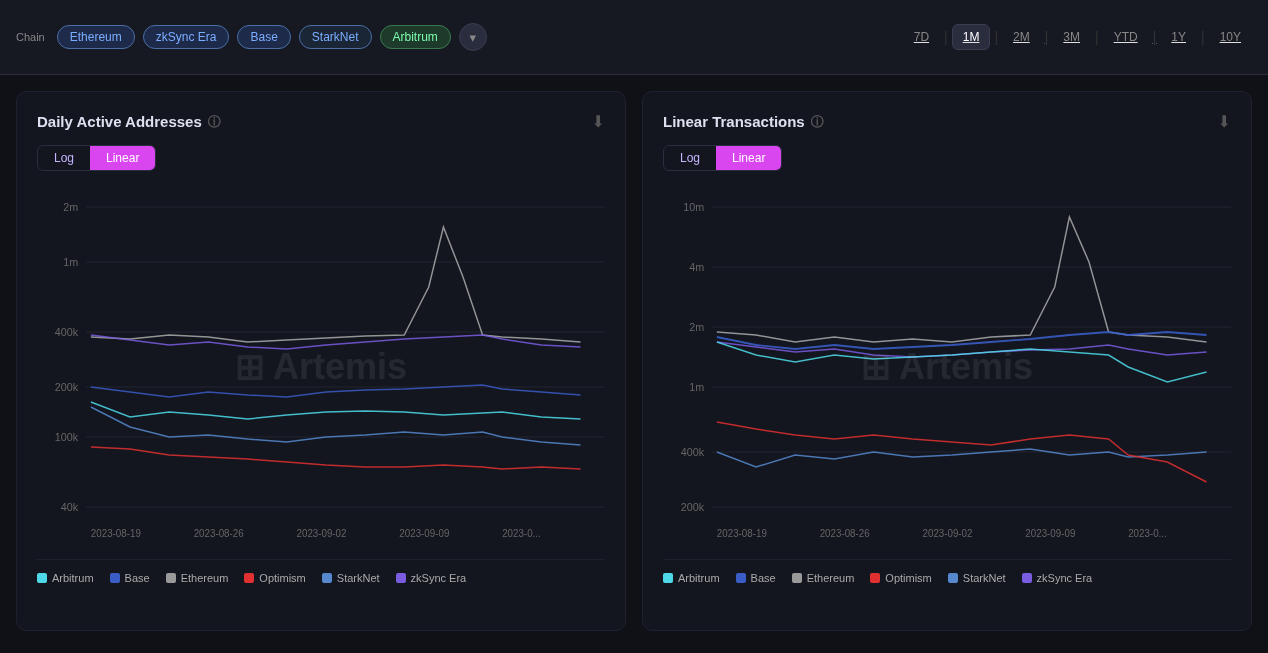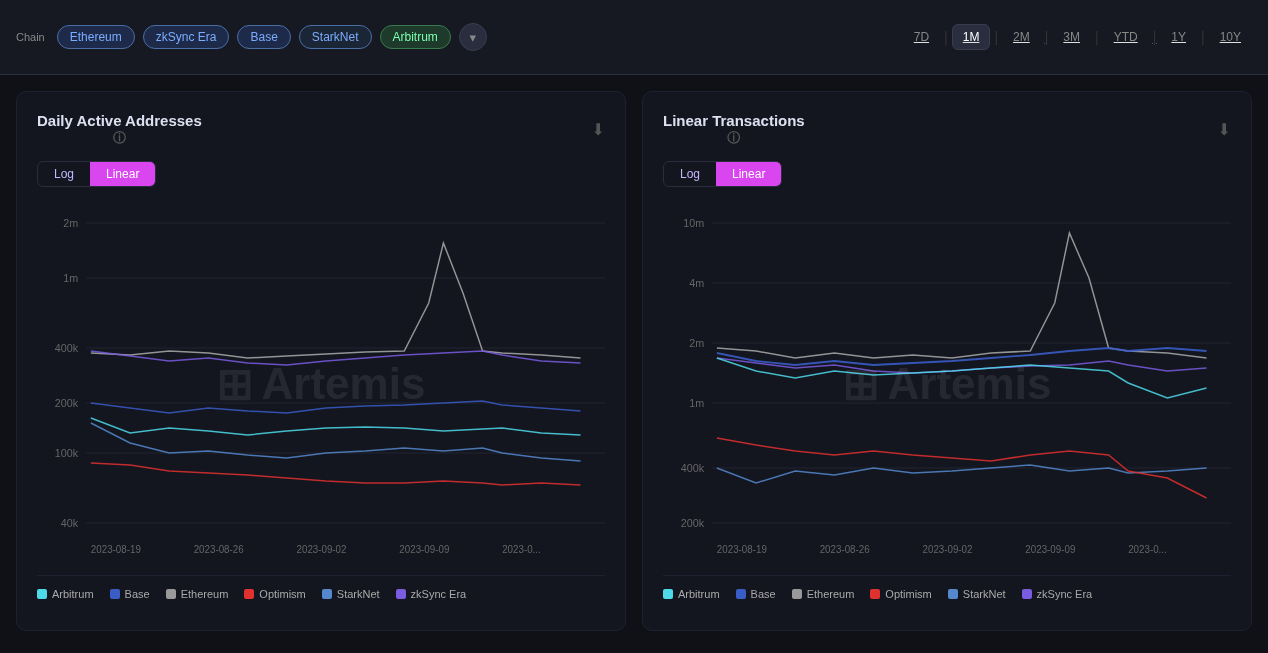--- a/index.html
+++ b/index.html
@@ -102,21 +102,21 @@
       justify-content: space-between;
       align-items: center;
       margin-bottom: 14px;
     }
     .panel-title {
       font-size: 15px;
       font-weight: 600;
       color: #dde0f0;
       display: flex;
       align-items: center;
-      flex-direction: column;
+      gap: 6px;
     }
     .info-icon {
       color: #555;
       font-size: 13px;
     }
     .download-icon {
       color: #555;
       font-size: 16px;
       cursor: pointer;
     }
@@ -152,21 +152,21 @@
       width: 100%;
       height: 100%;
     }
 
     .watermark {
       position: absolute;
       top: 50%;
       left: 50%;
       transform: translate(-50%, -50%);
       opacity: 0.08;
-      font-size: 44px;
+      font-size: 36px;
       font-weight: 700;
       color: #fff;
       white-space: nowrap;
       pointer-events: none;
       display: flex;
       align-items: center;
       gap: 8px;
     }
 
     

